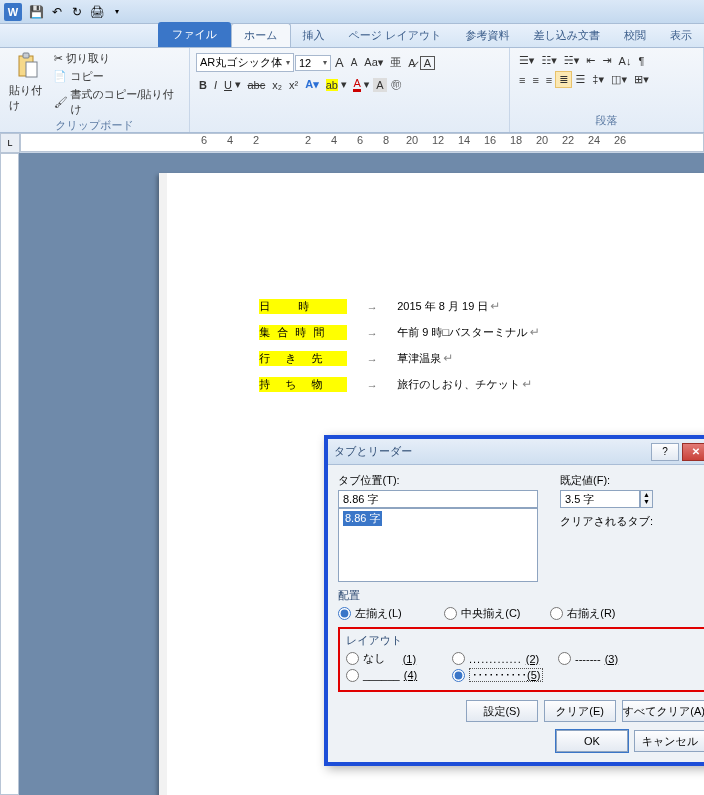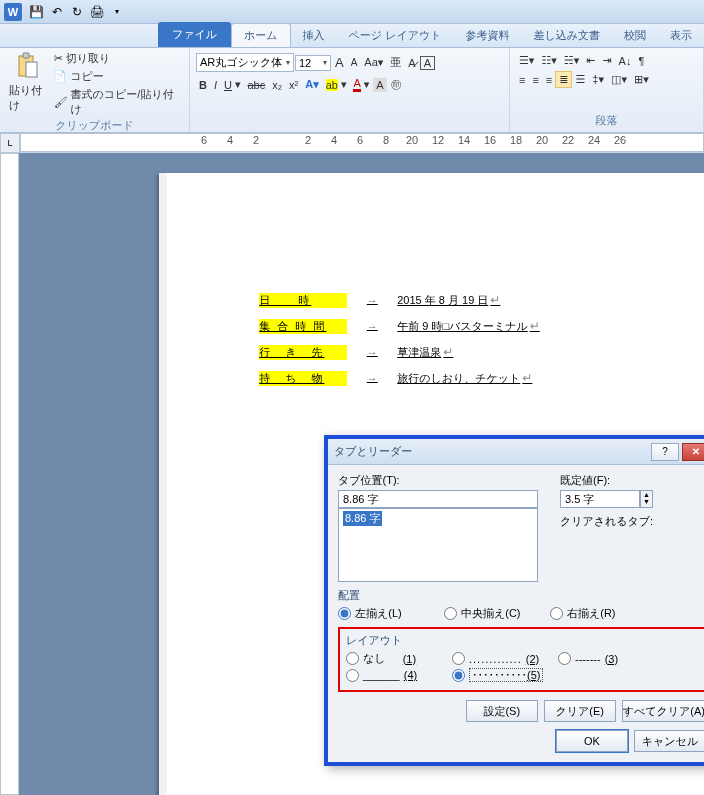--- a/index.html
+++ b/index.html
@@ -33,21 +33,21 @@
 .ruler-corner { width: 20px; height:20px; border:1px solid #b8c5d6; background:#e9eef5; display:flex; align-items:center; justify-content:center; font-size:9px; }
 .hruler { flex:1; position:relative; background:#fff; border:1px solid #b8c5d6; overflow:hidden; font-size:9px; }
 .hruler .marks { position:absolute; left:170px; top:0; display:flex; gap:0; }
 .hruler .seg { width:26px; text-align:center; color:#555; }
 
 .doc-area { display:flex; height: 642px; background:#6f8aaa; }
 .vruler { width:20px; background:#fff; border:1px solid #b8c5d6; }
 .page { margin-left:140px; margin-top:20px; width: 560px; height: 800px; background:#fff; box-shadow:-2px 2px 4px rgba(0,0,0,.3); padding: 120px 100px 0 100px; position:relative; }
 .page::before { content:""; position:absolute; left:0; top:0; width:8px; height:100%; background:rgba(0,0,0,.05); }
 
-.doc-line { display:flex; align-items:flex-start; height:26px; font-family:"MS Gothic", monospace; font-size:14px; color:#000;text-decoration:underline; }
+.doc-line { display:flex; align-items:center; height:26px; font-family:"MS Gothic", monospace; font-size:14px; color:#000; }
 .label-cell { background:#ffff00; min-width:88px; letter-spacing:2px; }
 .arrow-cell { width:50px; text-align:center; color:#666; }
 .value-cell { }
 .para-mark { color:#888; font-size:12px; margin-left:2px; }
 
 .dialog { position:absolute; left:324px; top:435px; width:396px; background:#eef2f6; border:4px solid #1d4ed8; box-shadow:3px 3px 10px rgba(0,0,0,.3); }
 .dlg-title { height:26px; background:linear-gradient(#e6eef8,#cfdff0); display:flex; align-items:center; padding:0 6px; border-bottom:1px solid #a9bdd6; }
 .dlg-title-text { flex:1; color:#2d4b73; }
 .dlg-title-btn { width:28px; height:18px; border:1px solid #97abc5; background:linear-gradient(#fdfdfe,#e2e9f2); margin-left:3px; display:inline-flex; align-items:center; justify-content:center; font-size:10px; cursor:pointer; }
 .dlg-close { background:linear-gradient(#e27a76,#c9423a); color:#fff; border-color:#9a2f28; font-weight:bold; }

